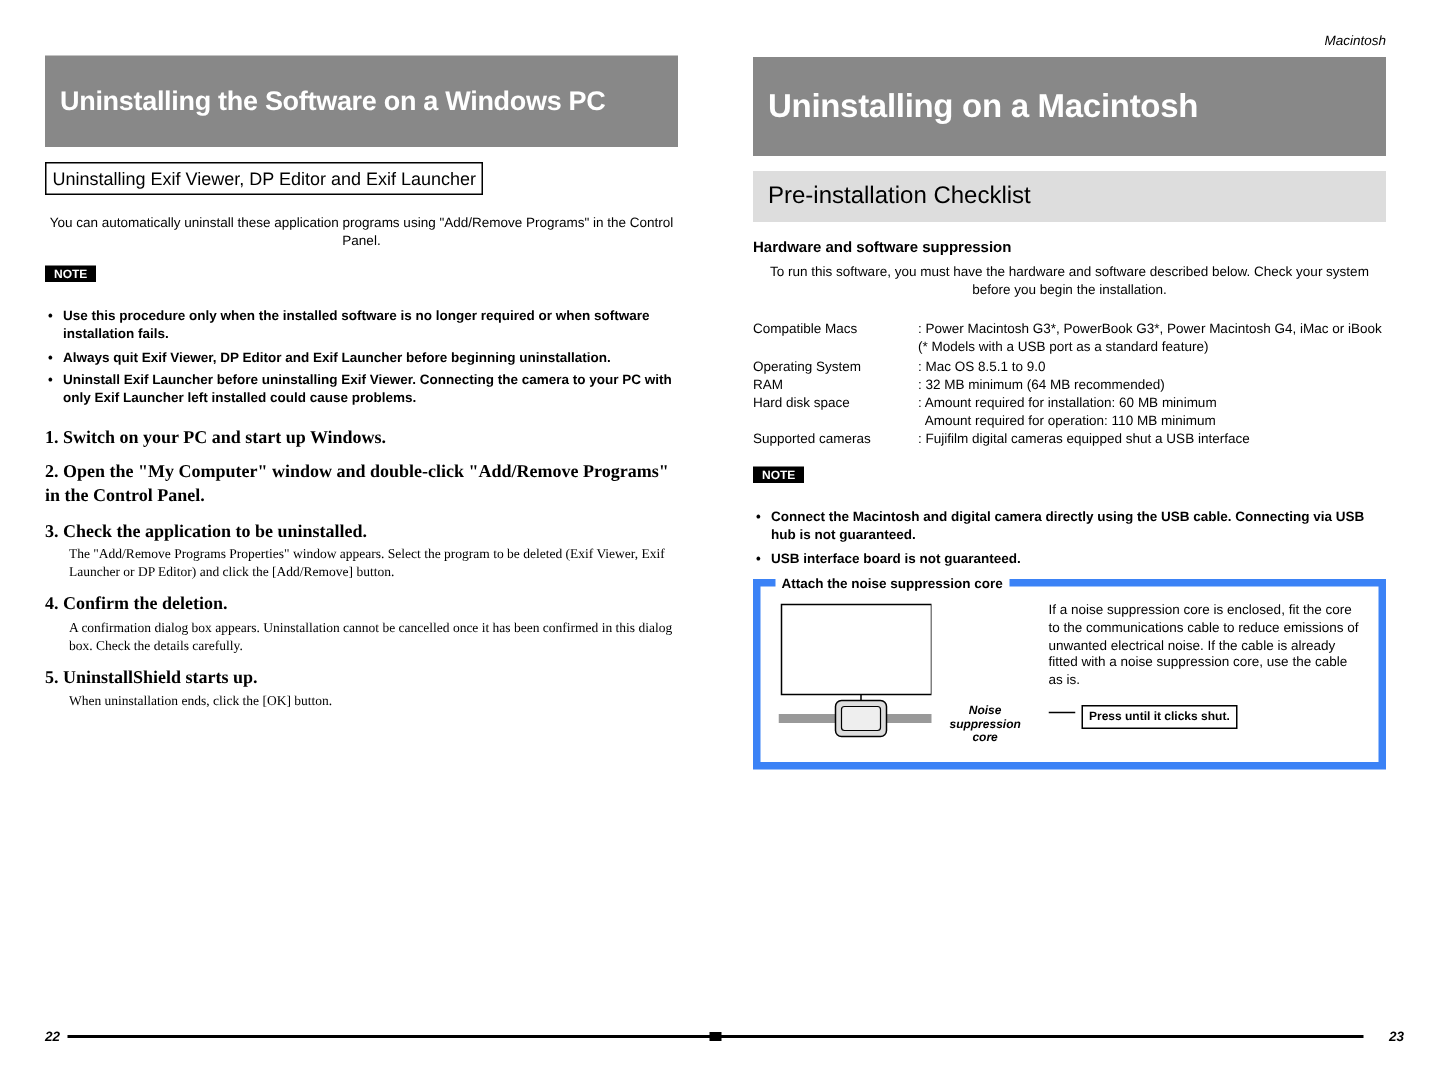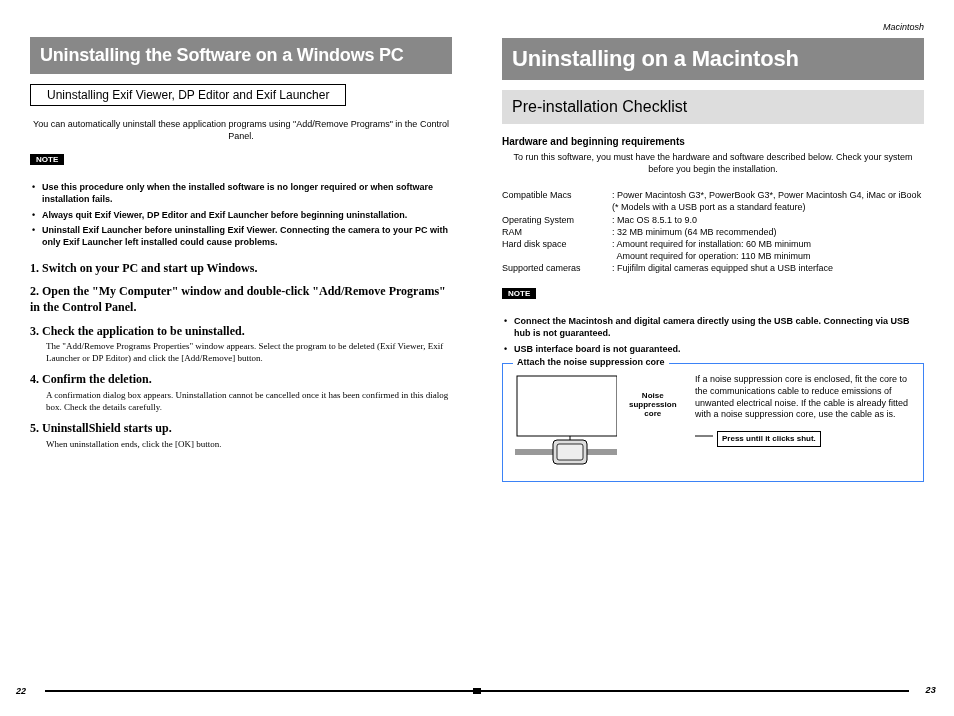--- a/index.html
+++ b/index.html
@@ -14,40 +14,40 @@
     padding: 22px 30px 20px 30px;
     gap: 50px;
   }
   .col { flex: 1; display: flex; flex-direction: column; }
   .header-right-label { font-style: italic; font-size: 9px; text-align: right; margin-bottom: 6px; }
   .title-bar {
     background: #888;
     color: #fff;
     font-weight: bold;
     font-size: 18px;
-    padding: 8px 10px;
+    padding: 20px 10px;
     letter-spacing: -0.2px;
     font-family: "Arial Narrow", Arial, sans-serif;
     font-stretch: condensed;
     margin-bottom: 10px;
   }
   .title-bar.big { font-size: 22px; }
   .sub-bar {
     background: #ddd;
     color: #000;
     font-size: 16px;
     padding: 8px 10px;
     font-family: "Arial Narrow", Arial, sans-serif;
     font-stretch: condensed;
     margin-bottom: 12px;
   }
   .section-heading {
     font-size: 12px;
     border: 1px solid #000;
-    padding: 3px 16px;
+    padding: 3px 4px;
     margin-bottom: 6px;
     display: inline-block;
   }
   .body-text { font-size: 9px; line-height: 1.35; margin-bottom: 6px; text-align: center; }
   .note-badge {
     background: #000;
     color: #fff;
     font-size: 8px;
     font-weight: bold;
     padding: 1px 6px;
@@ -60,42 +60,42 @@
   .steps { list-style: none; padding: 0; margin-top: 8px; }
   .steps li { margin-bottom: 8px; font-family: Liberation Serif, serif; }
   .step-head { font-size: 12px; font-weight: bold; line-height: 1.3; }
   .step-body { font-size: 9px; line-height: 1.3; margin-top: 2px; padding-left: 16px; }
   .bold-sub { font-size: 10px; font-weight: bold; margin-bottom: 4px; }
   .req-table { font-size: 9px; line-height: 1.35; margin: 8px 0 8px 0; }
   .req-row { display: flex; }
   .req-label { width: 110px; flex-shrink: 0; }
   .req-value { flex: 1; }
   .fieldset-box {
-    border: 1px solid #3b82f6;
+    border: 5px solid #3b82f6;
     padding: 10px 12px 12px 12px;
     margin-top: 4px;
     position: relative;
   }
   .fieldset-legend {
     position: absolute;
     top: -7px;
     left: 10px;
     background: #fff;
     padding: 0 4px;
     font-size: 9px;
     font-weight: bold;
   }
   .diagram-wrap { display: flex; gap: 10px; align-items: flex-start; }
   .diagram { width: 170px; flex-shrink: 0; }
   .diag-text { font-size: 9px; line-height: 1.3; flex: 1; }
   .callout { font-size: 8px; font-weight: bold; text-align: center; line-height:1.1; }
   .press-box { border: 1px solid #000; font-size: 8px; font-weight: bold; padding: 2px 4px; display: inline-block; margin-top: 6px; }
   .footer { position: absolute; bottom: 20px; font-size: 9px; font-style: italic; font-weight: bold; }
-  .footer.left { left: 16px; }
-  .footer.right { right: 18px; font-family: Liberation Mono, monospace; }
+  .footer.left { left: 30px; }
+  .footer.right { right: 18px; }
   .footer-line-l { position:absolute; bottom:24px; left:45px; width:430px; height:2px; background:#000;}
   .footer-dot-l { position:absolute; bottom:22px; left:475px; width:6px; height:6px; background:#000;}
   .footer-line-r { position:absolute; bottom:24px; right:45px; width:430px; height:2px; background:#000;}
   .footer-dot-r { position:absolute; bottom:22px; right:475px; width:6px; height:6px; background:#000;}
 </style>
 </head>
 <body>
 
 <div class="col">
   <div style="height:15px"></div>
@@ -127,21 +127,21 @@
       <div class="step-head"><span>5.</span>&nbsp;<span>UninstallShield starts up.</span></div>
       <div class="step-body">When uninstallation ends, click the [OK] button.</div>
     </li>
   </ol>
 </div>
 
 <div class="col">
   <div class="header-right-label">Macintosh</div>
   <div class="title-bar big">Uninstalling on a Macintosh</div>
   <div class="sub-bar">Pre-installation Checklist</div>
-  <div class="bold-sub">Hardware and beginning requirements</div>
+  <div class="bold-sub">Hardware and software suppression</div>
   <div class="body-text">To run this software, you must have the hardware and software described below. Check your system before you begin the installation.</div>
 
   <div class="req-table">
     <div class="req-row">
       <div class="req-label">Compatible Macs</div>
       <div class="req-value">
         <div>: Power Macintosh G3*, PowerBook G3*, Power Macintosh G4, iMac or iBook</div>
         <div>(* Models with a USB port as a standard feature)</div>
       </div>
     </div>
@@ -169,21 +169,21 @@
   <div><span class="note-badge">NOTE</span></div>
   <ul class="bullets">
     <li>Connect the Macintosh and digital camera directly using the USB cable. Connecting via USB hub is not guaranteed.</li>
     <li>USB interface board is not guaranteed.</li>
   </ul>
 
   <div class="fieldset-box">
     <div class="fieldset-legend">Attach the noise suppression core</div>
     <div class="diagram-wrap">
       <div class="diagram">
-        <div style="display:flex; align-items:flex-start; gap:4px;">
+        <div style="display:flex; align-items:flex-end; gap:4px;font-style:italic;">
           <svg width="105" height="95">
             <rect x="2" y="2" width="100" height="60" fill="none" stroke="#000" stroke-width="1"></rect>
 
             <line x1="0" y1="78" x2="105" y2="78" stroke="#999" stroke-width="6"></line>
 
             <rect x="38" y="66" width="34" height="24" rx="4" fill="#ddd" stroke="#000" stroke-width="1"></rect>
             <rect x="42" y="70" width="26" height="16" rx="2" fill="#eee" stroke="#000" stroke-width="0.8"></rect>
 
             <line x1="55" y1="62" x2="55" y2="66" stroke="#000" stroke-width="1"></line>
           </svg>

